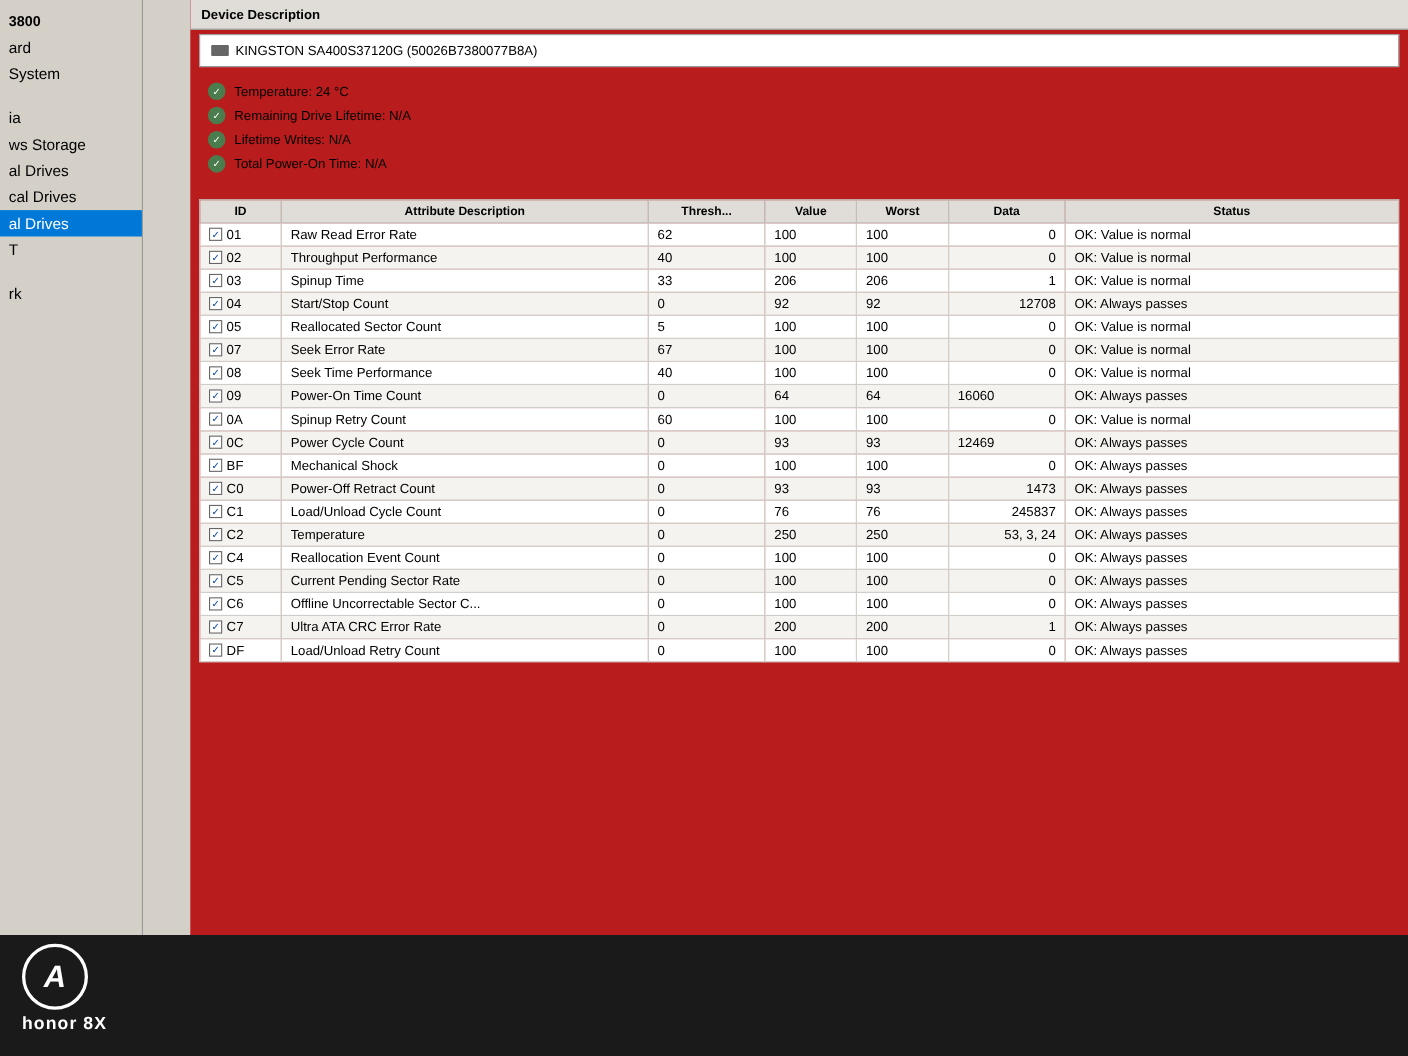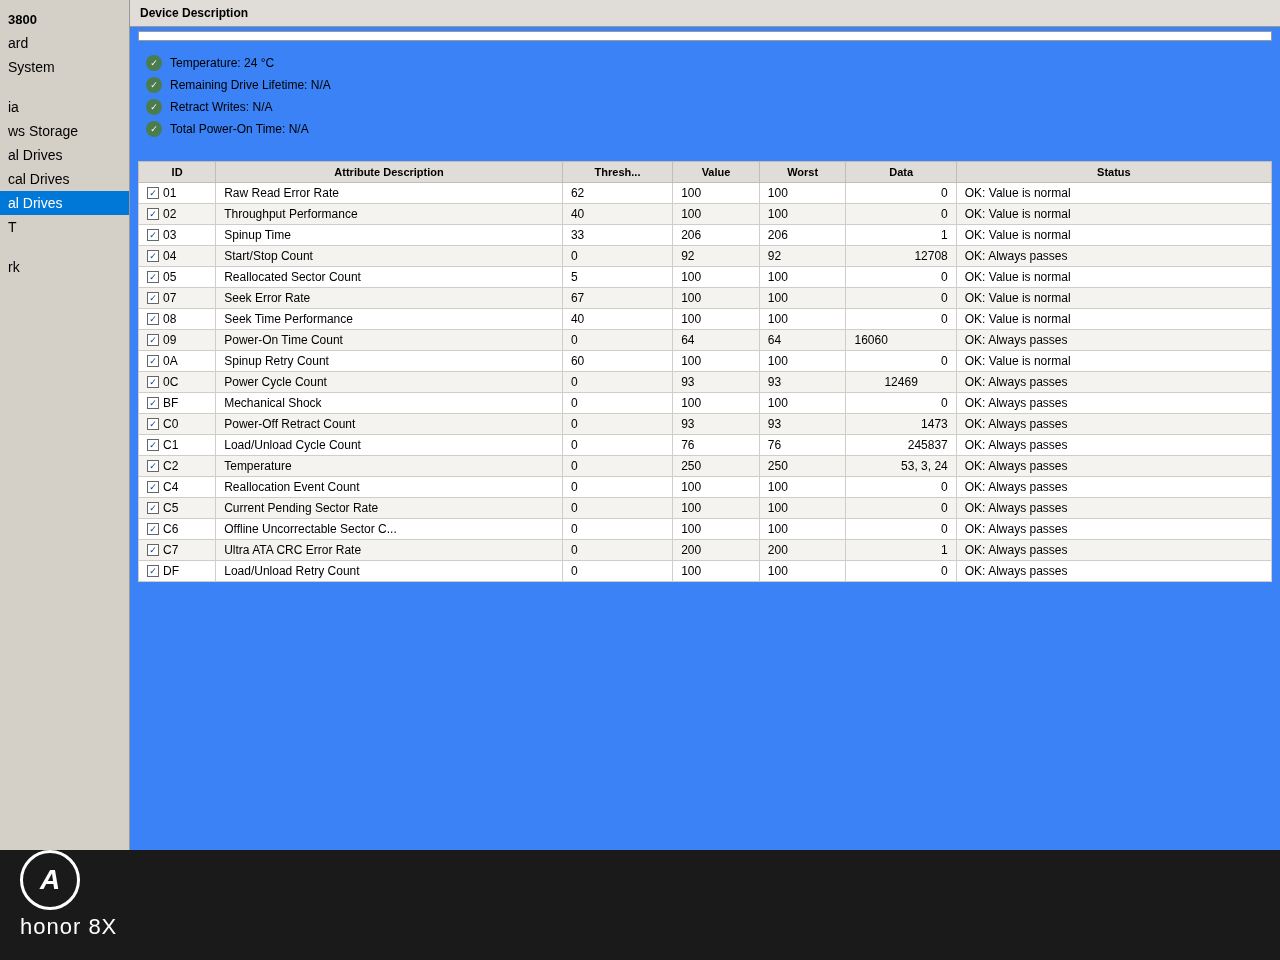--- a/index.html
+++ b/index.html
@@ -10,20 +10,21 @@
       color: #000;
       width: 1280px;
       height: 960px;
       overflow: hidden;
       position: relative;
     }
 
     .main-layout {
       display: flex;
       height: 100%;
+      gap: 43px;
     }
 
     .sidebar {
       width: 130px;
       background: #d4d0c8;
       border-right: 1px solid #999;
       padding: 8px 0;
       flex-shrink: 0;
     }
 
@@ -46,21 +47,21 @@
 
     .sidebar-number {
       font-weight: bold;
       font-size: 13px;
       padding: 4px 8px;
       color: #000;
     }
 
     .content-area {
       flex: 1;
-      background: #3b82f6;
+      background: #b91c1c;
       overflow-y: auto;
       padding: 0;
     }
 
     .device-description-header {
       background: #e0ddd8;
       border-bottom: 1px solid #999;
       padding: 6px 10px;
       font-weight: bold;
       font-size: 12px;
@@ -185,22 +186,22 @@
       display: flex;
       align-items: center;
       justify-content: center;
       font-size: 28px;
       font-style: italic;
       font-weight: bold;
       margin-bottom: 4px;
     }
 
     .watermark-text {
-      font-size: 22px;
-      font-weight: normal;
+      font-size: 16px;
+      font-weight: bold;
       color: #fff;
       letter-spacing: 1px;
     }
 
     .bottom-bar {
       position: absolute;
       bottom: 0;
       left: 0;
       right: 0;
       height: 110px;
@@ -240,34 +241,38 @@
     </div>
   </div>
 
   <div class="content-area">
 
     <div class="device-description-header">
       <span>Device Description</span>
     </div>
 
     <div class="device-list">
+      <div class="device-item">
+        <span class="device-icon"></span>
+        <span>KINGSTON SA400S37120G (50026B7380077B8A)</span>
+      </div>
     </div>
 
     <div class="drive-stats">
       <div class="stat-row">
         <span class="check-icon">✓</span>
         <span>Temperature: 24 °C</span>
       </div>
       <div class="stat-row">
         <span class="check-icon">✓</span>
         <span>Remaining Drive Lifetime: N/A</span>
       </div>
       <div class="stat-row">
         <span class="check-icon">✓</span>
-        <span>Retract Writes: N/A</span>
+        <span>Lifetime Writes: N/A</span>
       </div>
       <div class="stat-row">
         <span class="check-icon">✓</span>
         <span>Total Power-On Time: N/A</span>
       </div>
     </div>
 
     <table class="attributes-table">
       <thead>
         <tr>
@@ -411,21 +416,21 @@
             <td>
               <div class="checkbox-cell">
                 <span class="cb">✓</span>
                 <span>0C</span>
               </div>
             </td>
             <td>Power Cycle Count</td>
             <td>0</td>
             <td>93</td>
             <td>93</td>
-            <td style="text-align: center;">12469</td>
+            <td style="text-align: left;">12469</td>
             <td class="status-ok">OK: Always passes</td>
           </tr>
           <tr>
             <td>
               <div class="checkbox-cell">
                 <span class="cb">✓</span>
                 <span>BF</span>
               </div>
             </td>
             <td>Mechanical Shock</td>

